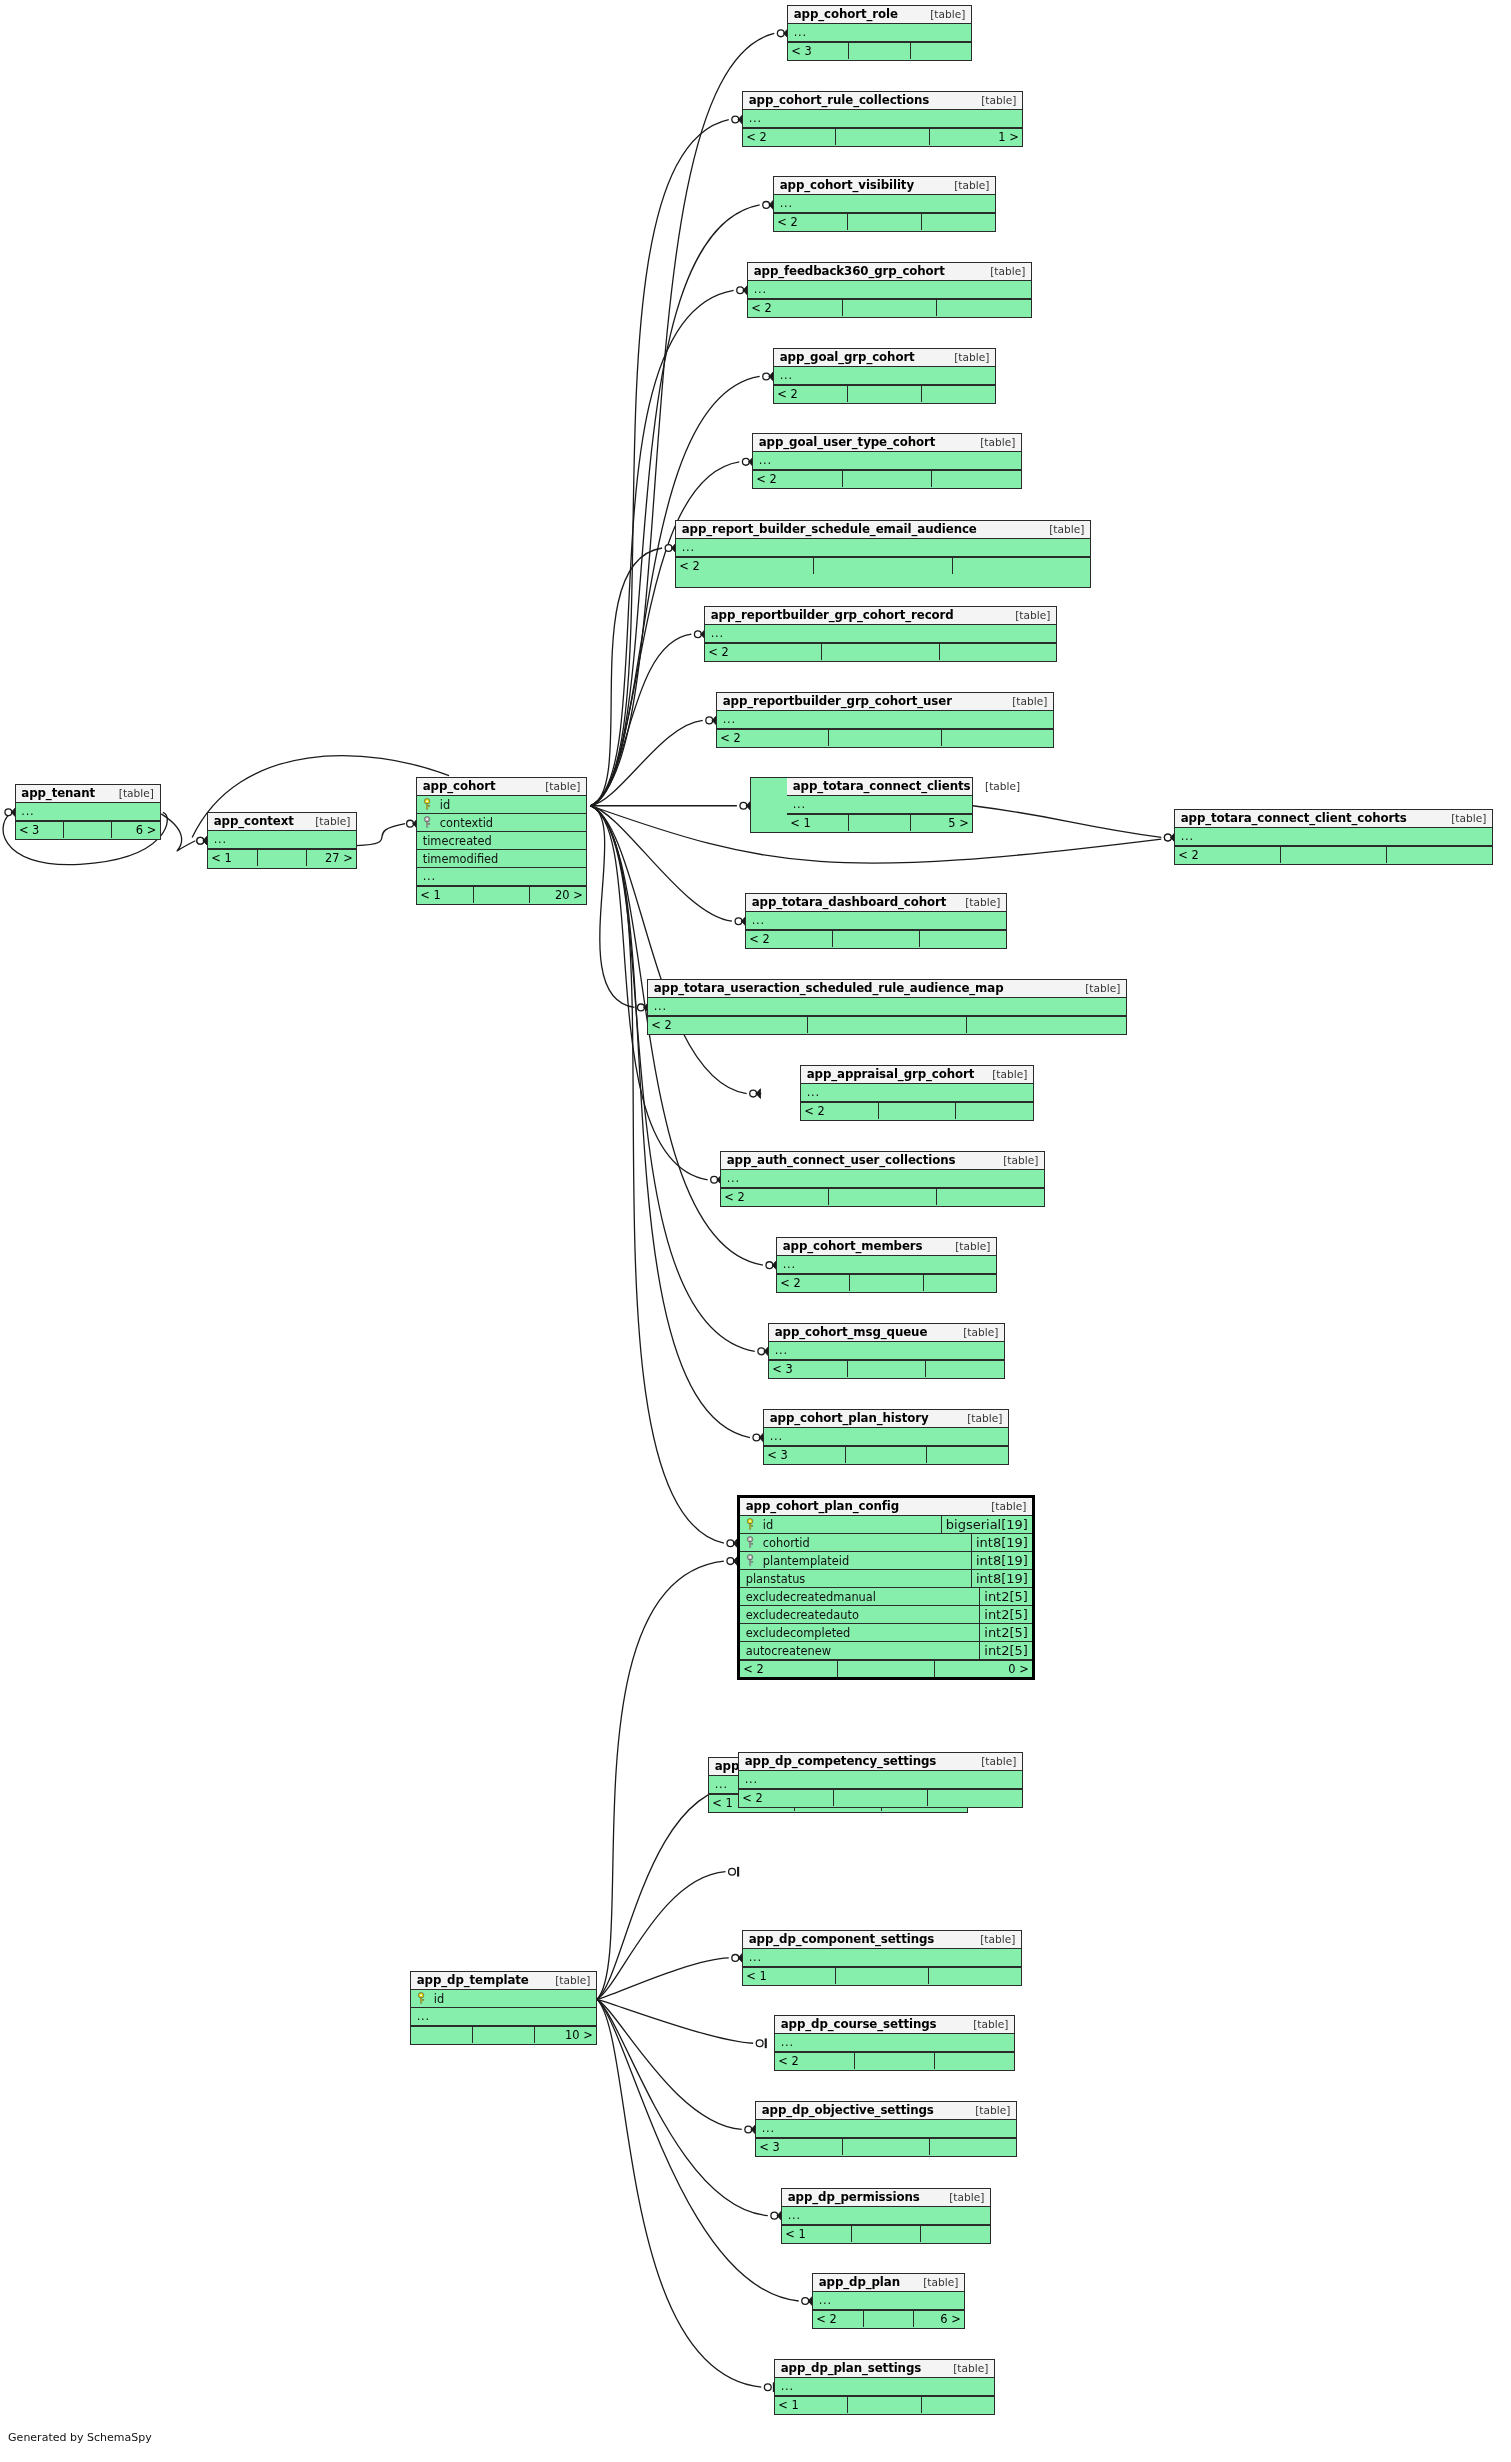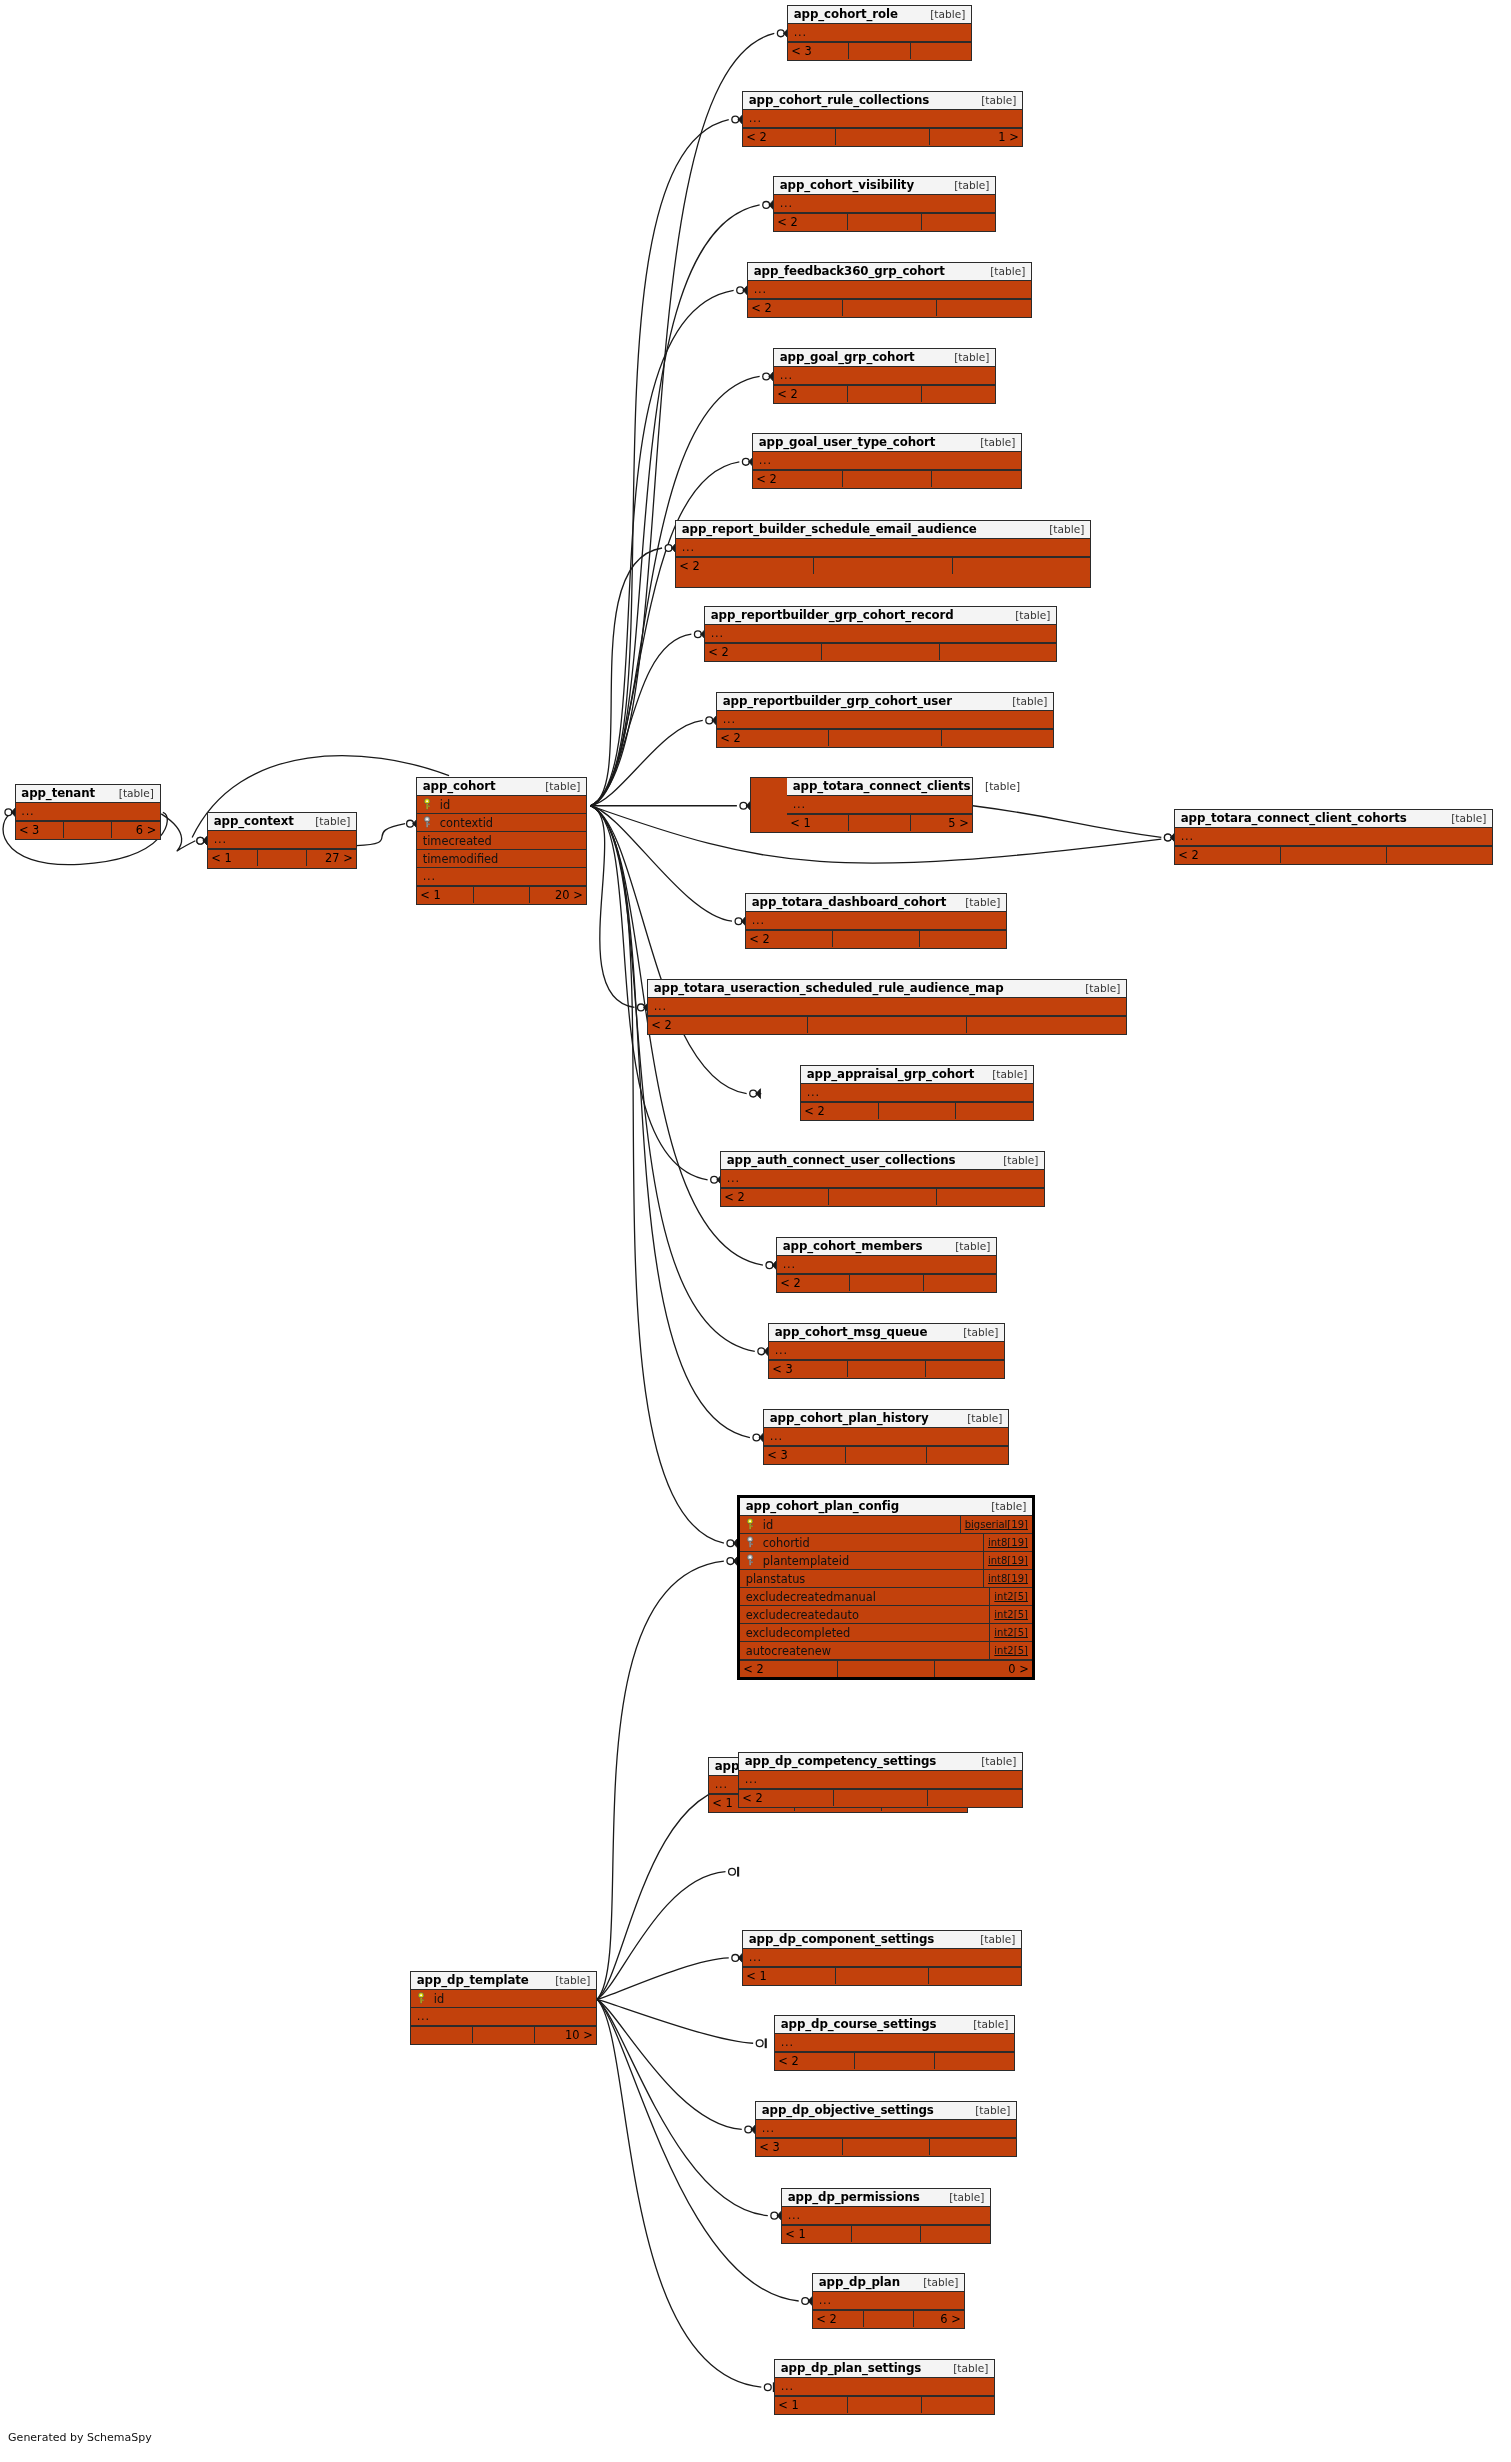--- a/index.html
+++ b/index.html
@@ -4,34 +4,34 @@
 <style>
   html,body{margin:0;padding:0;background:#ffffff;}
   body{width:1512px;height:2462px;position:relative;overflow:hidden;
        font-family:"DejaVu Sans","Liberation Sans",sans-serif;
        -webkit-font-smoothing:antialiased;}
 
   #canvas{position:absolute;left:0;top:0;width:1512px;height:2462px;}
   #edges{position:absolute;left:0;top:0;width:1512px;height:2462px;pointer-events:none;}
 
   
-  .node{position:absolute;box-sizing:border-box;border:1.6px solid #2b2b2b;background:#c2410c;}
+  .node{position:absolute;box-sizing:border-box;border:1.6px solid #2b2b2b;background:#86efac;}
   .node.focal{border:3.3px solid #000000;}
   .thead{display:flex;align-items:center;justify-content:space-between;
          background:#f4f4f4;border-bottom:1.6px solid #2b2b2b;
          padding:0.8px 5.7px 1.6px 5.7px;height:18px;box-sizing:border-box;}
   .tname{font-weight:bold;font-size:11.8px;color:#000;white-space:nowrap;letter-spacing:-0.1px;}
   .ttag{font-size:10.6px;color:#333;white-space:nowrap;padding-left:14.6px;}
 
   .row{display:flex;align-items:center;height:18px;box-sizing:border-box;
        border-bottom:0.8px solid #2b2b2b;font-size:11.4px;color:#111;}
   .row:last-of-type{border-bottom:none;}
   .rowname{display:flex;align-items:center;flex:1 1 auto;padding-left:5.7px;overflow:hidden;white-space:nowrap;}
   .rowtype{flex:0 0 auto;border-left:0.8px solid #2b2b2b;padding:0 4.1px;height:100%;
-           display:flex;align-items:center;font-size:10px;white-space:nowrap;text-decoration:underline;}
+           display:flex;align-items:center;font-size:13px;white-space:nowrap;}
   .ellipsis{padding-left:5.7px;font-size:11.4px;color:#111;letter-spacing:0.8px;line-height:1;}
 
   .key{flex:0 0 auto;width:11.4px;height:12.2px;margin-right:5.7px;position:relative;display:inline-block;}
   .key svg{display:block;}
 
   
   .tfoot{display:flex;height:17px;box-sizing:border-box;border-top:1.6px solid #2b2b2b;font-size:11.4px;}
   .fc{box-sizing:border-box;display:flex;align-items:center;height:100%;padding:0 3.3px;overflow:hidden;white-space:nowrap;}
   .fc.l{justify-content:flex-start;flex:1 1 0;}
   .fc.m{justify-content:center;flex:1 1 0;border-left:0.8px solid #2b2b2b;}

